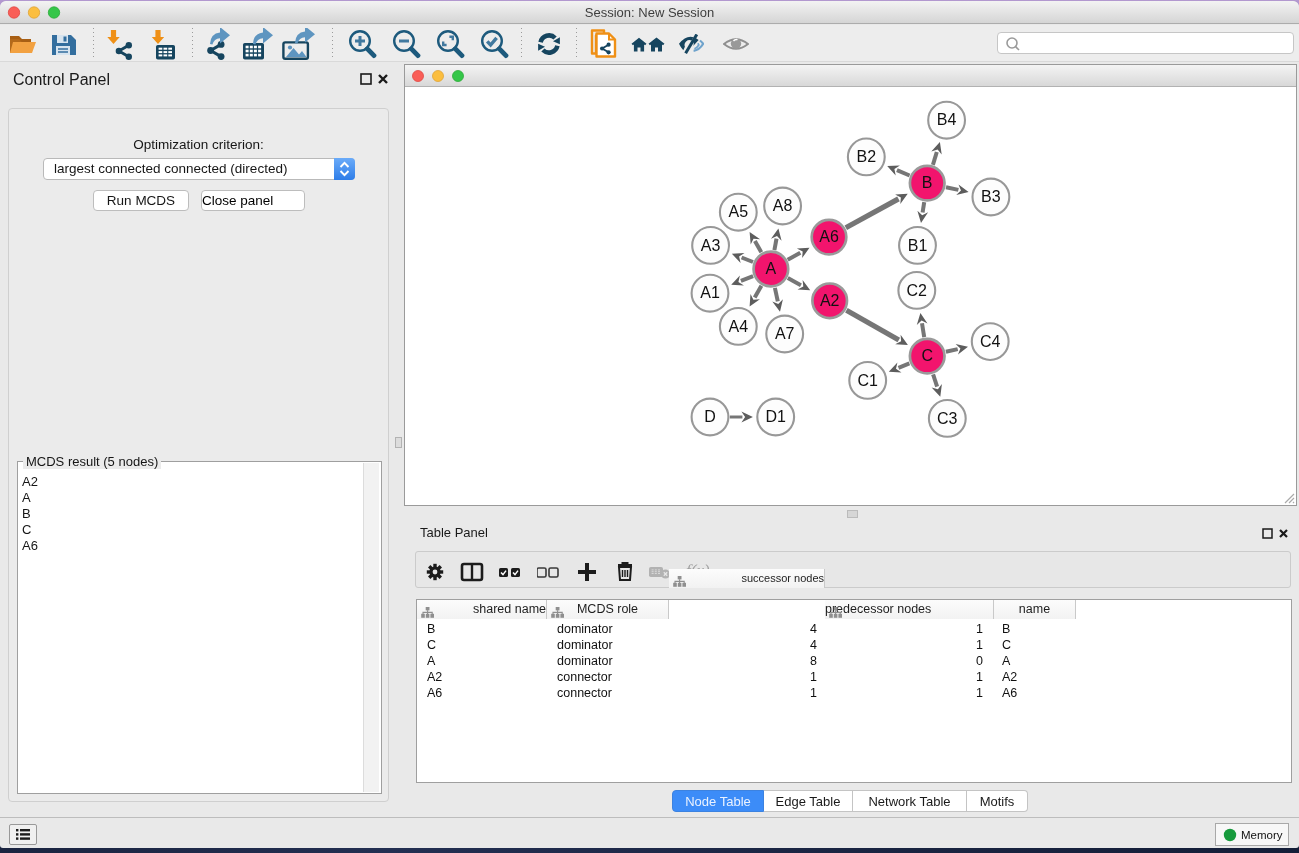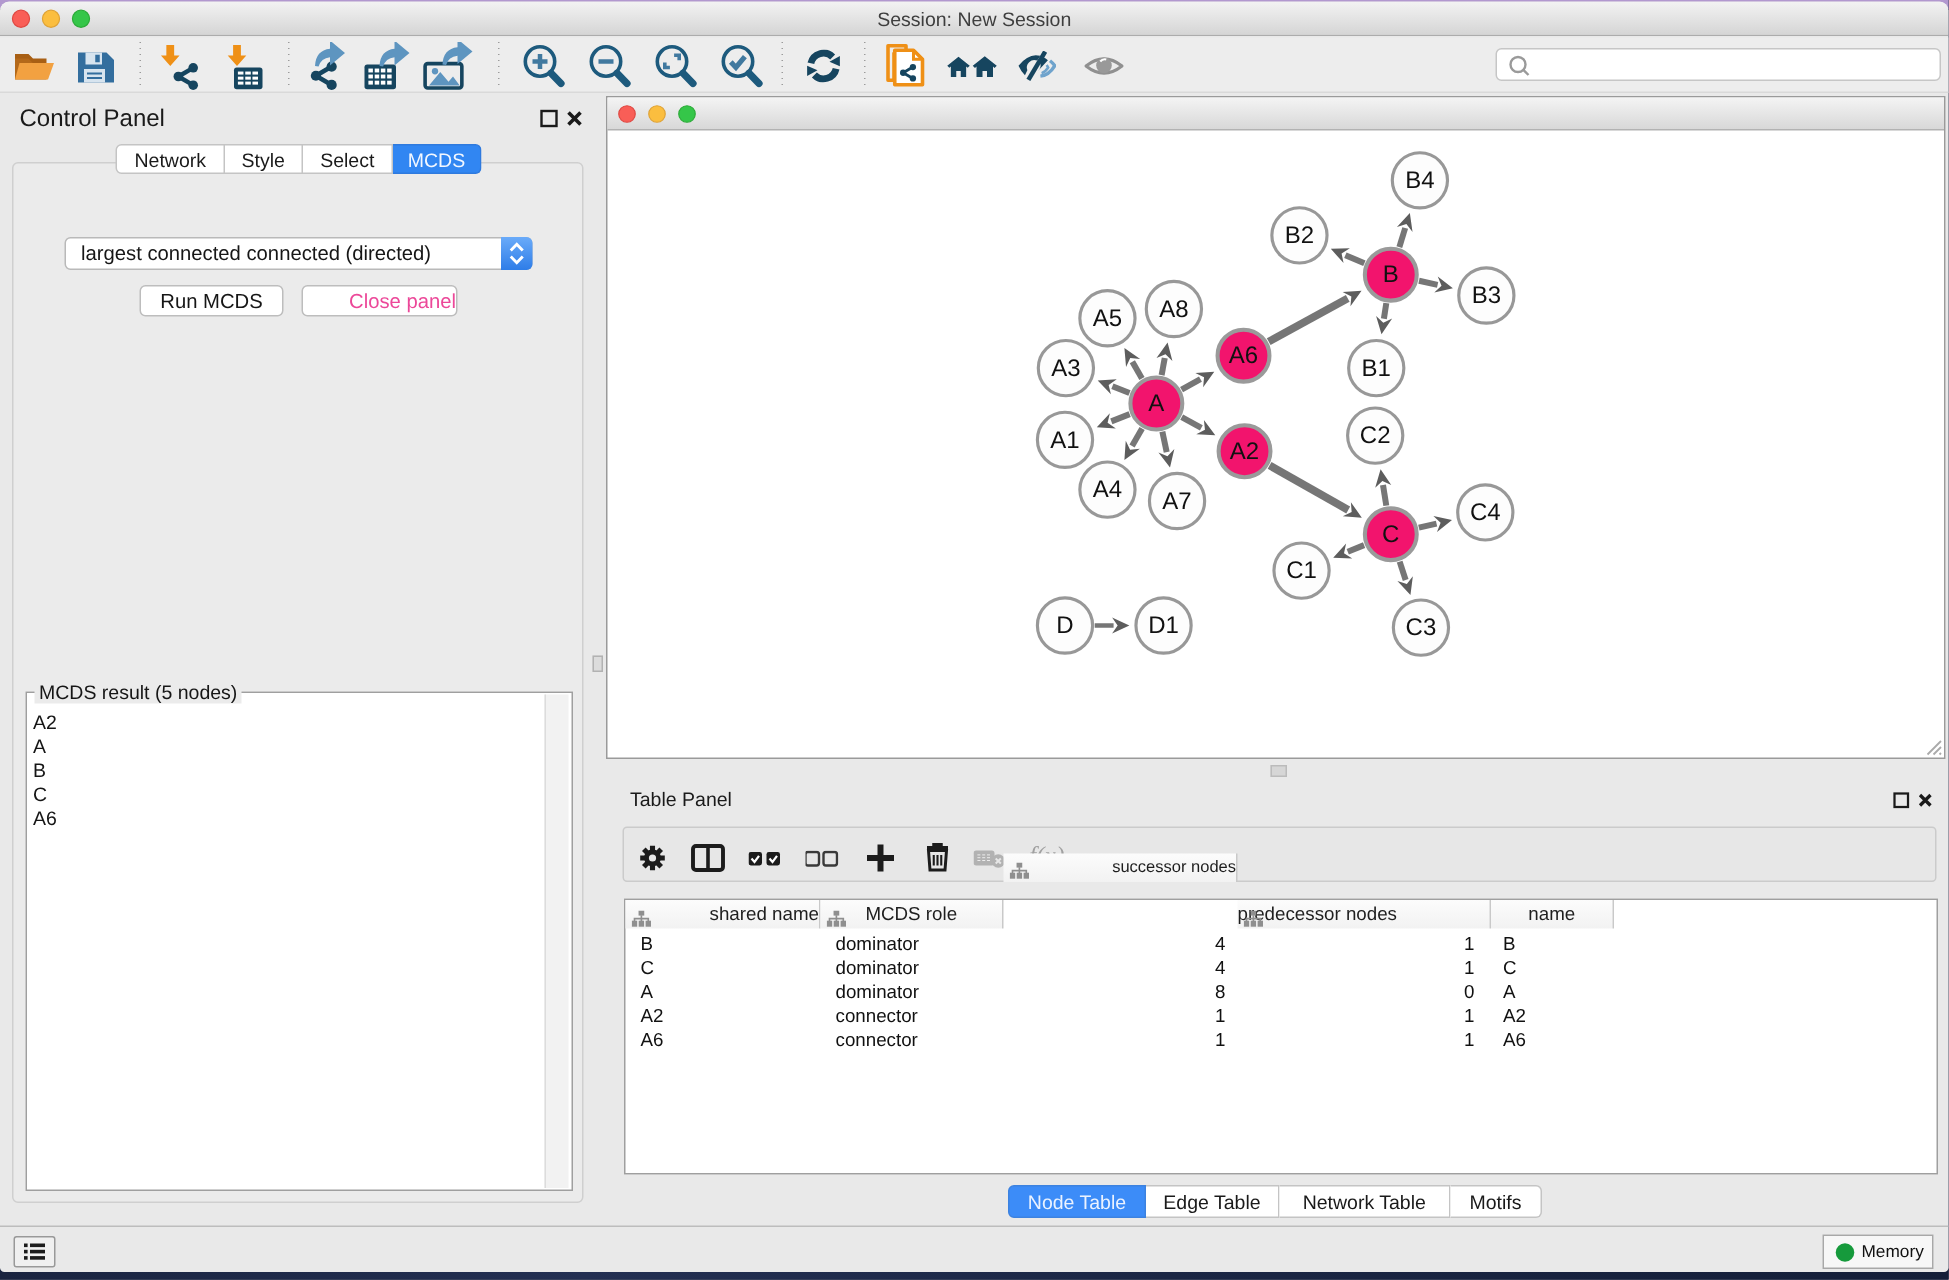--- a/index.html
+++ b/index.html
@@ -161,40 +161,35 @@
   <div class="abs" style="left:13px;top:70px;font-size:16px;color:#1a1a1a">Control Panel</div>
   <svg width="14" height="14" style="position:absolute;left:359px;top:71px" xmlns="http://www.w3.org/2000/svg">
       <rect x="2" y="2" width="10" height="10" fill="none" stroke="#1a1a1a" stroke-width="1.6"></rect>
     </svg>
   <svg width="14" height="14" style="position:absolute;left:376px;top:71px" xmlns="http://www.w3.org/2000/svg">
       <path d="M3,3 L11,11 M11,3 L3,11" stroke="#1a1a1a" stroke-width="2.4"></path>
     </svg>
 
   <div class="abs" style="left:8px;top:107px;width:381px;height:694px;background:#ebebeb;border:1px solid #cfcfcf;border-radius:4px"></div>
 
-  <div class="abs" style="left:77px;top:95px;height:20px;display:flex;font-size:13px">
-    <div style="width:73px;background:#fff;border:1px solid #c4c4c4;border-radius:4px 0 0 4px;text-align:center;line-height:19px;color:#1a1a1a">Network</div>
-    <div style="width:52px;background:#fff;border:1px solid #c4c4c4;border-left:none;text-align:center;line-height:19px;color:#1a1a1a">Style</div>
-    <div style="width:60px;background:#fff;border:1px solid #c4c4c4;border-left:none;text-align:center;line-height:19px;color:#1a1a1a">Select</div>
-    <div style="width:59px;background:#3186f2;border:1px solid #2f7ade;border-left:none;border-radius:0 4px 4px 0;text-align:center;line-height:19px;color:#f2f7ff">MCDS</div>
-  </div>
-
+
+  <div class="abs" style="left:0;top:136px;width:397px;text-align:center;font-size:13.5px;color:#161616">Optimization criterion:</div>
 
   <div class="abs" style="left:43px;top:157px;width:312px;height:22px;background:#fff;border:1px solid #b9b9b9;border-radius:4px">
     <div class="abs" style="left:10px;top:2px;font-size:13.5px;color:#161616">largest connected connected (directed)</div>
     <div class="abs" style="right:-1px;top:-1px;width:21px;height:22px;background:linear-gradient(#6aabf9,#2e7de8);border-radius:0 4px 4px 0">
       <svg width="21" height="22" xmlns="http://www.w3.org/2000/svg">
         <path d="M6.5,9 l4,-4.2 4,4.2" fill="none" stroke="#fff" stroke-width="1.9"></path>
         <path d="M6.5,13 l4,4.2 4,-4.2" fill="none" stroke="#fff" stroke-width="1.9"></path>
       </svg>
     </div>
   </div>
 
   <div class="abs" style="left:93px;top:189px;width:96px;height:21px;background:#fff;border:1px solid #bdbdbd;border-radius:4px;text-align:center;font-size:13.5px;line-height:19px;color:#161616">Run MCDS</div>
-  <div class="abs" style="left:201px;top:189px;width:104px;height:21px;background:#fff;border:1px solid #bdbdbd;border-radius:4px;text-align:right;font-size:13.5px;line-height:19px;color:#ec4899">Close panel</div>
+  <div class="abs" style="left:201px;top:189px;width:104px;height:21px;background:#fff;border:1px solid #bdbdbd;border-radius:4px;text-align:left;font-size:13.5px;line-height:19px;color:#000000">Close panel</div>
 
   <div class="abs" style="left:17px;top:460px;width:365px;height:333px;border:1px solid #9f9f9f;background:#fff"></div>
   <div class="abs" style="left:363px;top:462px;width:16px;height:329px;background:#f2f2f2;border-left:1px solid #dcdcdc"></div>
   <div class="abs" style="left:23px;top:453px;background:#ebebeb;padding:0 3px;font-size:13px;color:#161616">MCDS result (5 nodes)</div>
   <div class="abs" style="left:22px;top:473px;font-size:13px;color:#161616;line-height:16px">A2<br>A<br>B<br>C<br>A6</div>
 
   <div class="abs" style="left:0;top:816px;width:100%;height:1px;background:#bdbdbd"></div>
   <div class="abs" style="left:9px;top:823px;width:28px;height:21px;background:#f0f0f0;border:1px solid #999;border-radius:2px">
     <svg width="26" height="19" xmlns="http://www.w3.org/2000/svg">
       <g fill="#1c1c1c">

